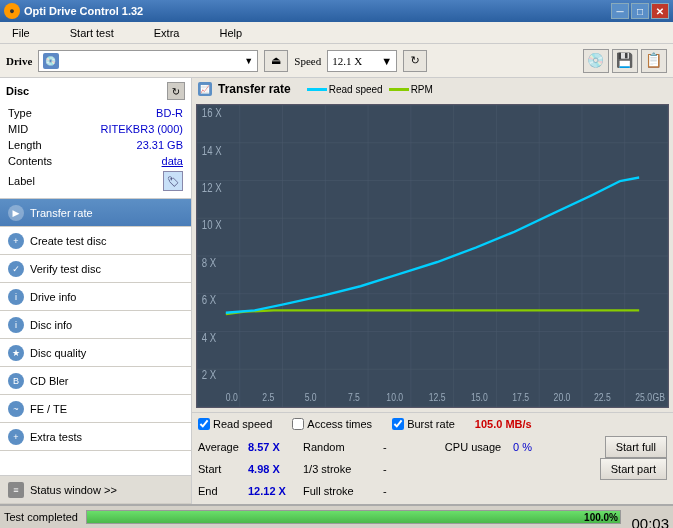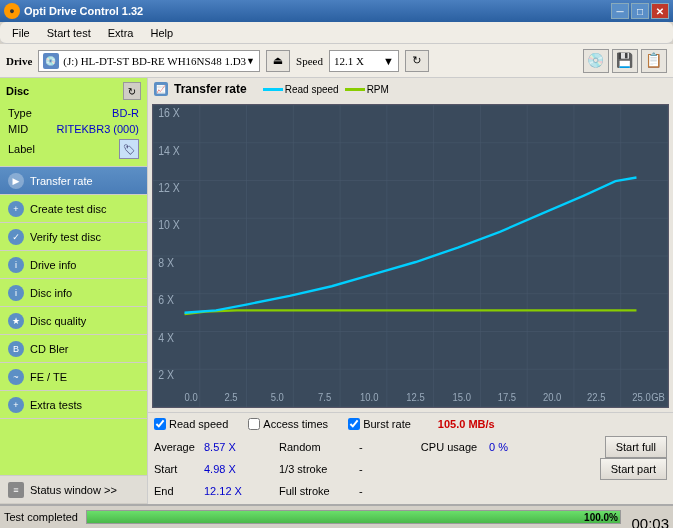--- a/index.html
+++ b/index.html
@@ -44,22 +44,21 @@
     #titlebar .win-btn.close { background: #c0392b; }
 
     
     #menubar {
       background: #f0ede6;
       height: 22px;
       display: flex;
       align-items: center;
       padding: 0 4px;
       border-bottom: 1px solid #ccc;
-      gap: 1px;
-      border-radius: 6px;
+      gap: 24px;
     }
     .menu-item {
       padding: 2px 8px;
       cursor: pointer;
       font-size: 11px;
     }
 
     
     #drivebar {
       background: #f0ede6;
@@ -123,22 +122,22 @@
     }
 
     
     #main {
       display: flex;
       height: calc(528px - 22px - 22px - 34px - 24px);
     }
 
     
     #sidebar {
-      width: 148px;
-      background: #bef264;
+      width: 192px;
+      background: #ffffff;
       border-right: 1px solid #ccc;
       display: flex;
       flex-direction: column;
       flex-shrink: 0;
     }
     #disc-section {
       padding: 4px 6px;
       border-bottom: 1px solid #ccc;
     }
     #disc-section .disc-header {
@@ -268,36 +267,36 @@
       height: 22px;
       display: flex;
       align-items: center;
       padding: 0 6px;
       gap: 20px;
       border-top: 1px solid #ccc;
       font-size: 11px;
     }
     .cb-item { display: flex; align-items: center; gap: 3px; }
     .cb-item input[type=checkbox] { width: 12px; height: 12px; }
-    .burst-val { color: #cc0000; font-weight: bold; margin-left: 7px; }
+    .burst-val { color: #cc0000; font-weight: bold; }
 
     
     #stats-area {
       background: #e8e5de;
       padding: 2px 6px;
       font-size: 11px;
     }
     .stats-row {
       display: flex;
       align-items: center;
       height: 22px;
       gap: 0;
     }
     .stat-label { width: 50px; }
-    .stat-val { width: 75px; color: #0000cc; font-weight: normal; }
+    .stat-val { width: 55px; color: #0000cc; font-weight: bold; }
     .stat-sep { width: 80px; }
     .stat-val2 { width: 30px; }
     .cpu-label { width: 80px; margin-left: 20px; text-align: center; }
     .cpu-val { width: 40px; color: #0000cc; }
 
     
     .start-btn {
       background: linear-gradient(to bottom, #f5f3ee, #ddd9d2);
       border: 1px solid #999;
       padding: 3px 10px;
@@ -368,21 +367,20 @@
   <span class="menu-item">File</span>
   <span class="menu-item">Start test</span>
   <span class="menu-item">Extra</span>
   <span class="menu-item">Help</span>
 </div>
 
 <div id="drivebar">
   <span class="drive-label">Drive</span>
   <div class="drive-select">
     <div class="drive-icon">💿</div>
-    <span>(J:)  HL-DT-ST BD-RE  WH16NS48 1.D3</span>
     <span style="margin-left:auto; font-size:9px;">▼</span>
   </div>
   <div class="eject-btn">⏏</div>
   <span class="speed-label">Speed</span>
   <div class="speed-select">
     <span>12.1 X</span>
     <span>▼</span>
   </div>
   <div class="speed-refresh">↻</div>
   <div class="right-btns">
@@ -403,20 +401,28 @@
       </div>
       <table>
         <tbody>
             <tr>
           <td>Type</td>
           <td class="val">BD-R</td>
         </tr>
         <tr>
           <td>MID</td>
           <td class="val">RITEKBR3 (000)</td>
+        </tr>
+        <tr>
+          <td>Length</td>
+          <td class="val">23.31 GB</td>
+        </tr>
+        <tr>
+          <td>Contents</td>
+          <td class="val-link">data</td>
         </tr>
         <tr>
           <td>Label</td>
           <td>
             <div class="label-icon">🏷</div>
           </td>
         </tr>
       </tbody>
         </table>
     </div>

